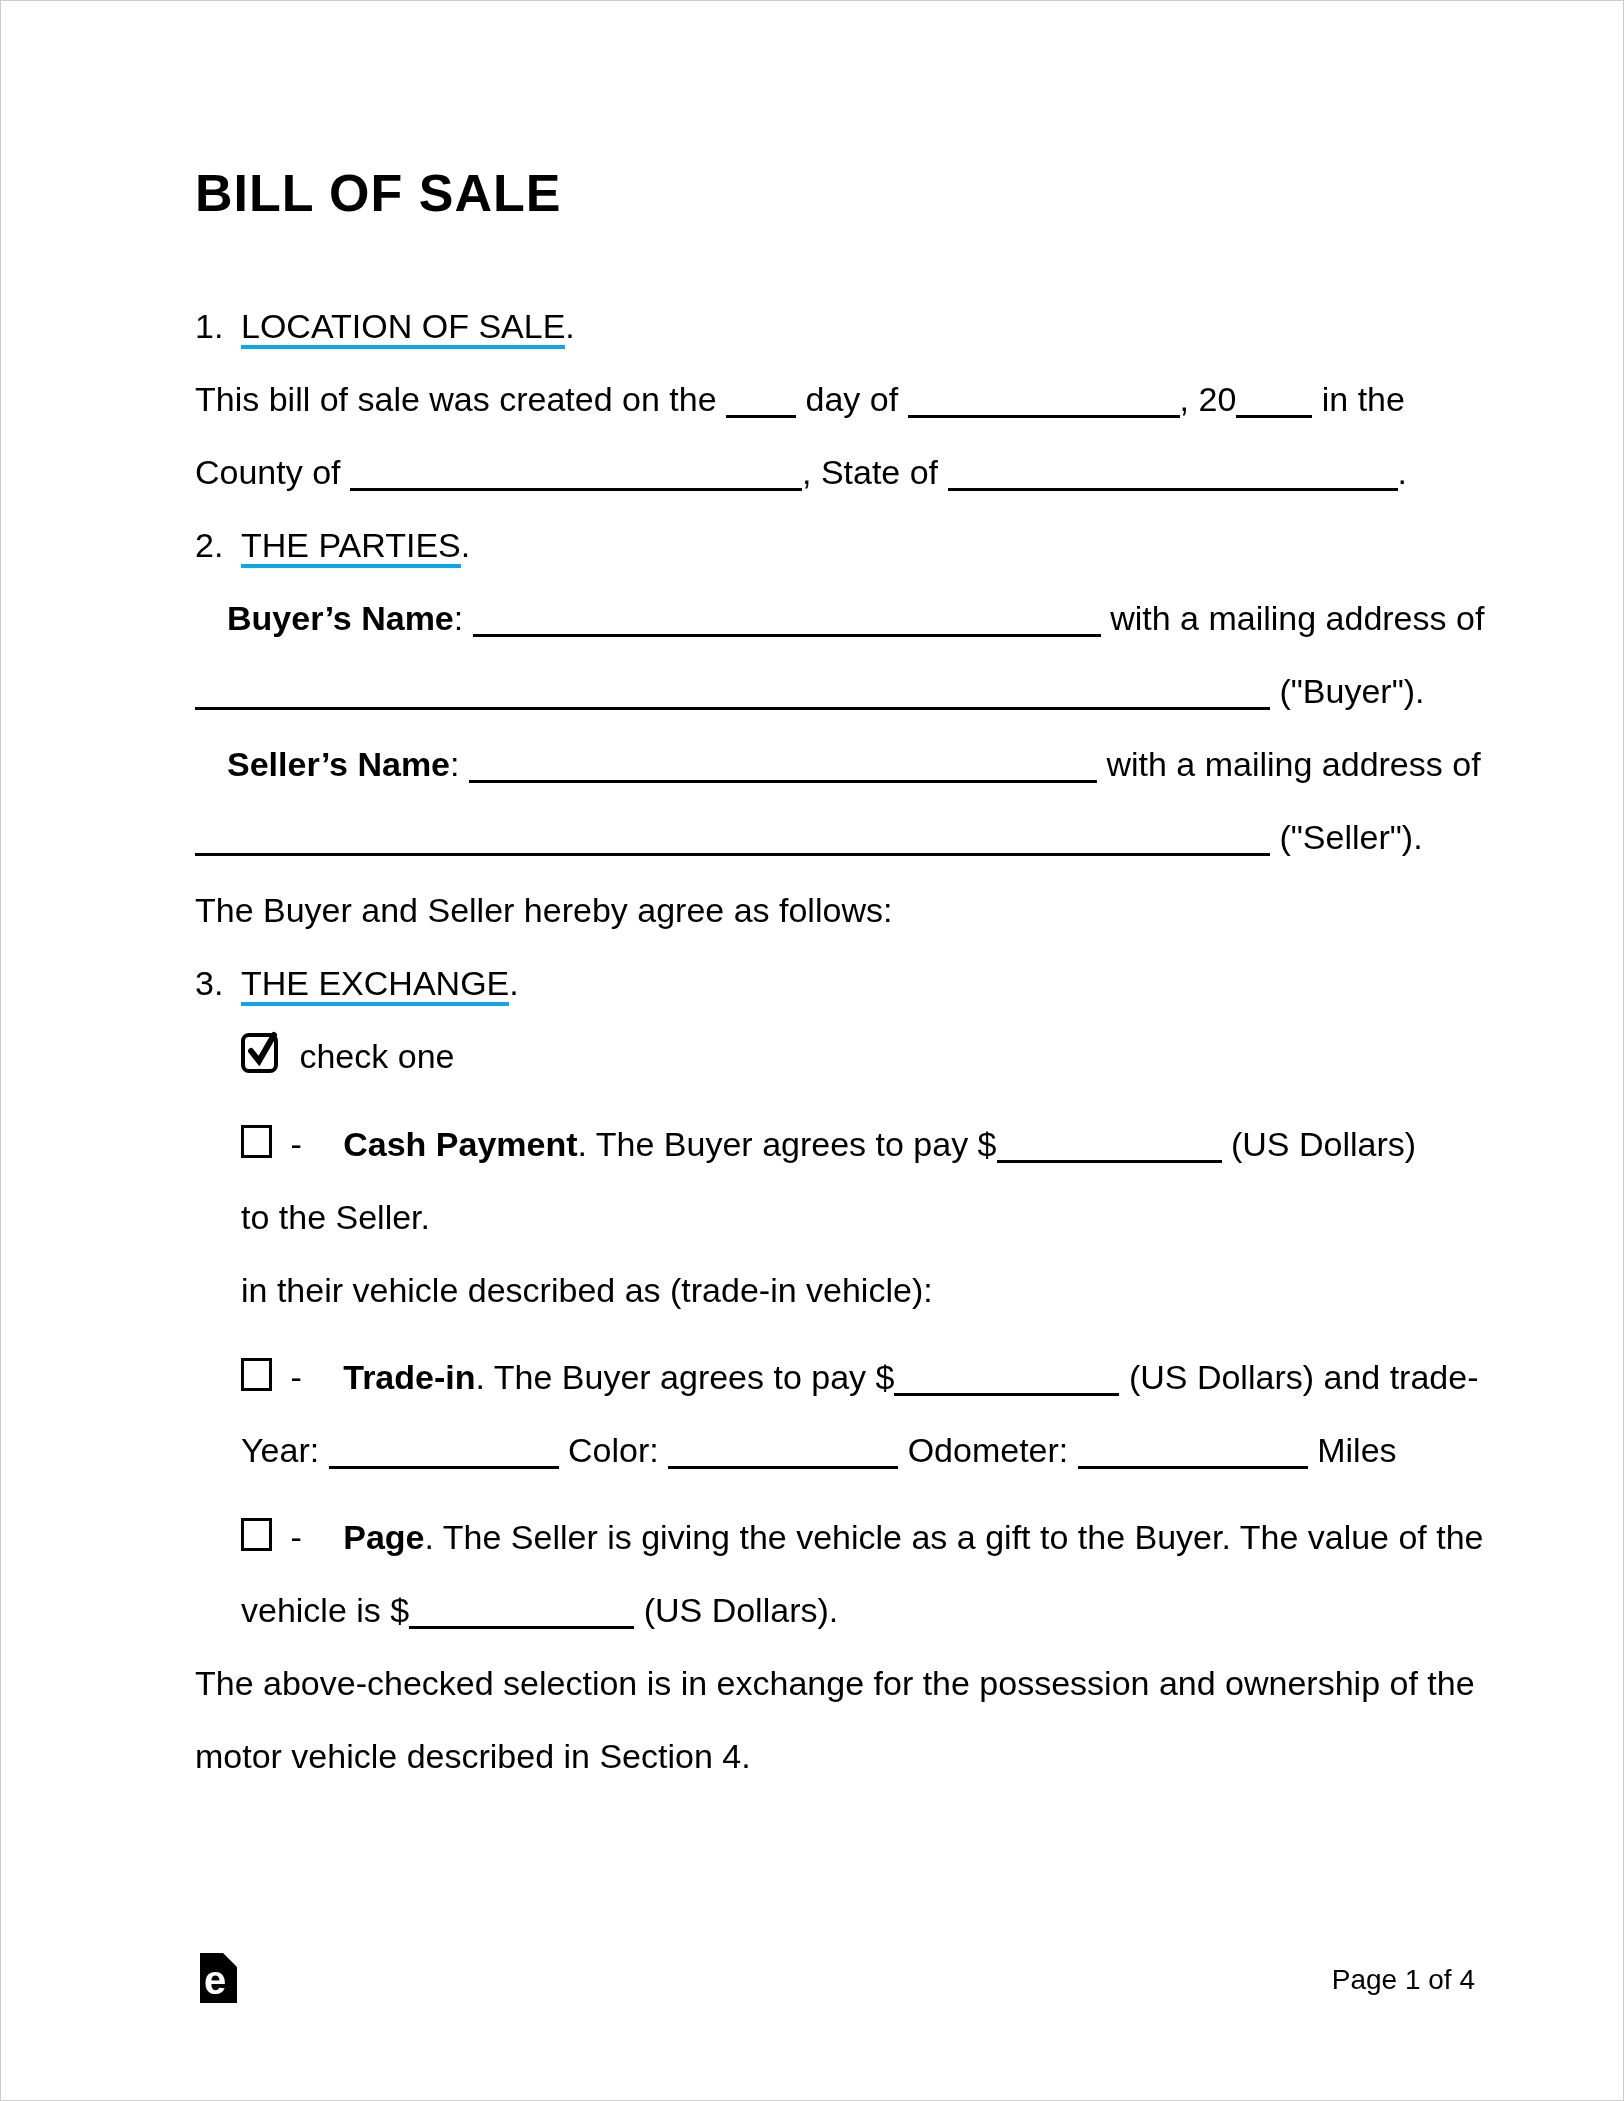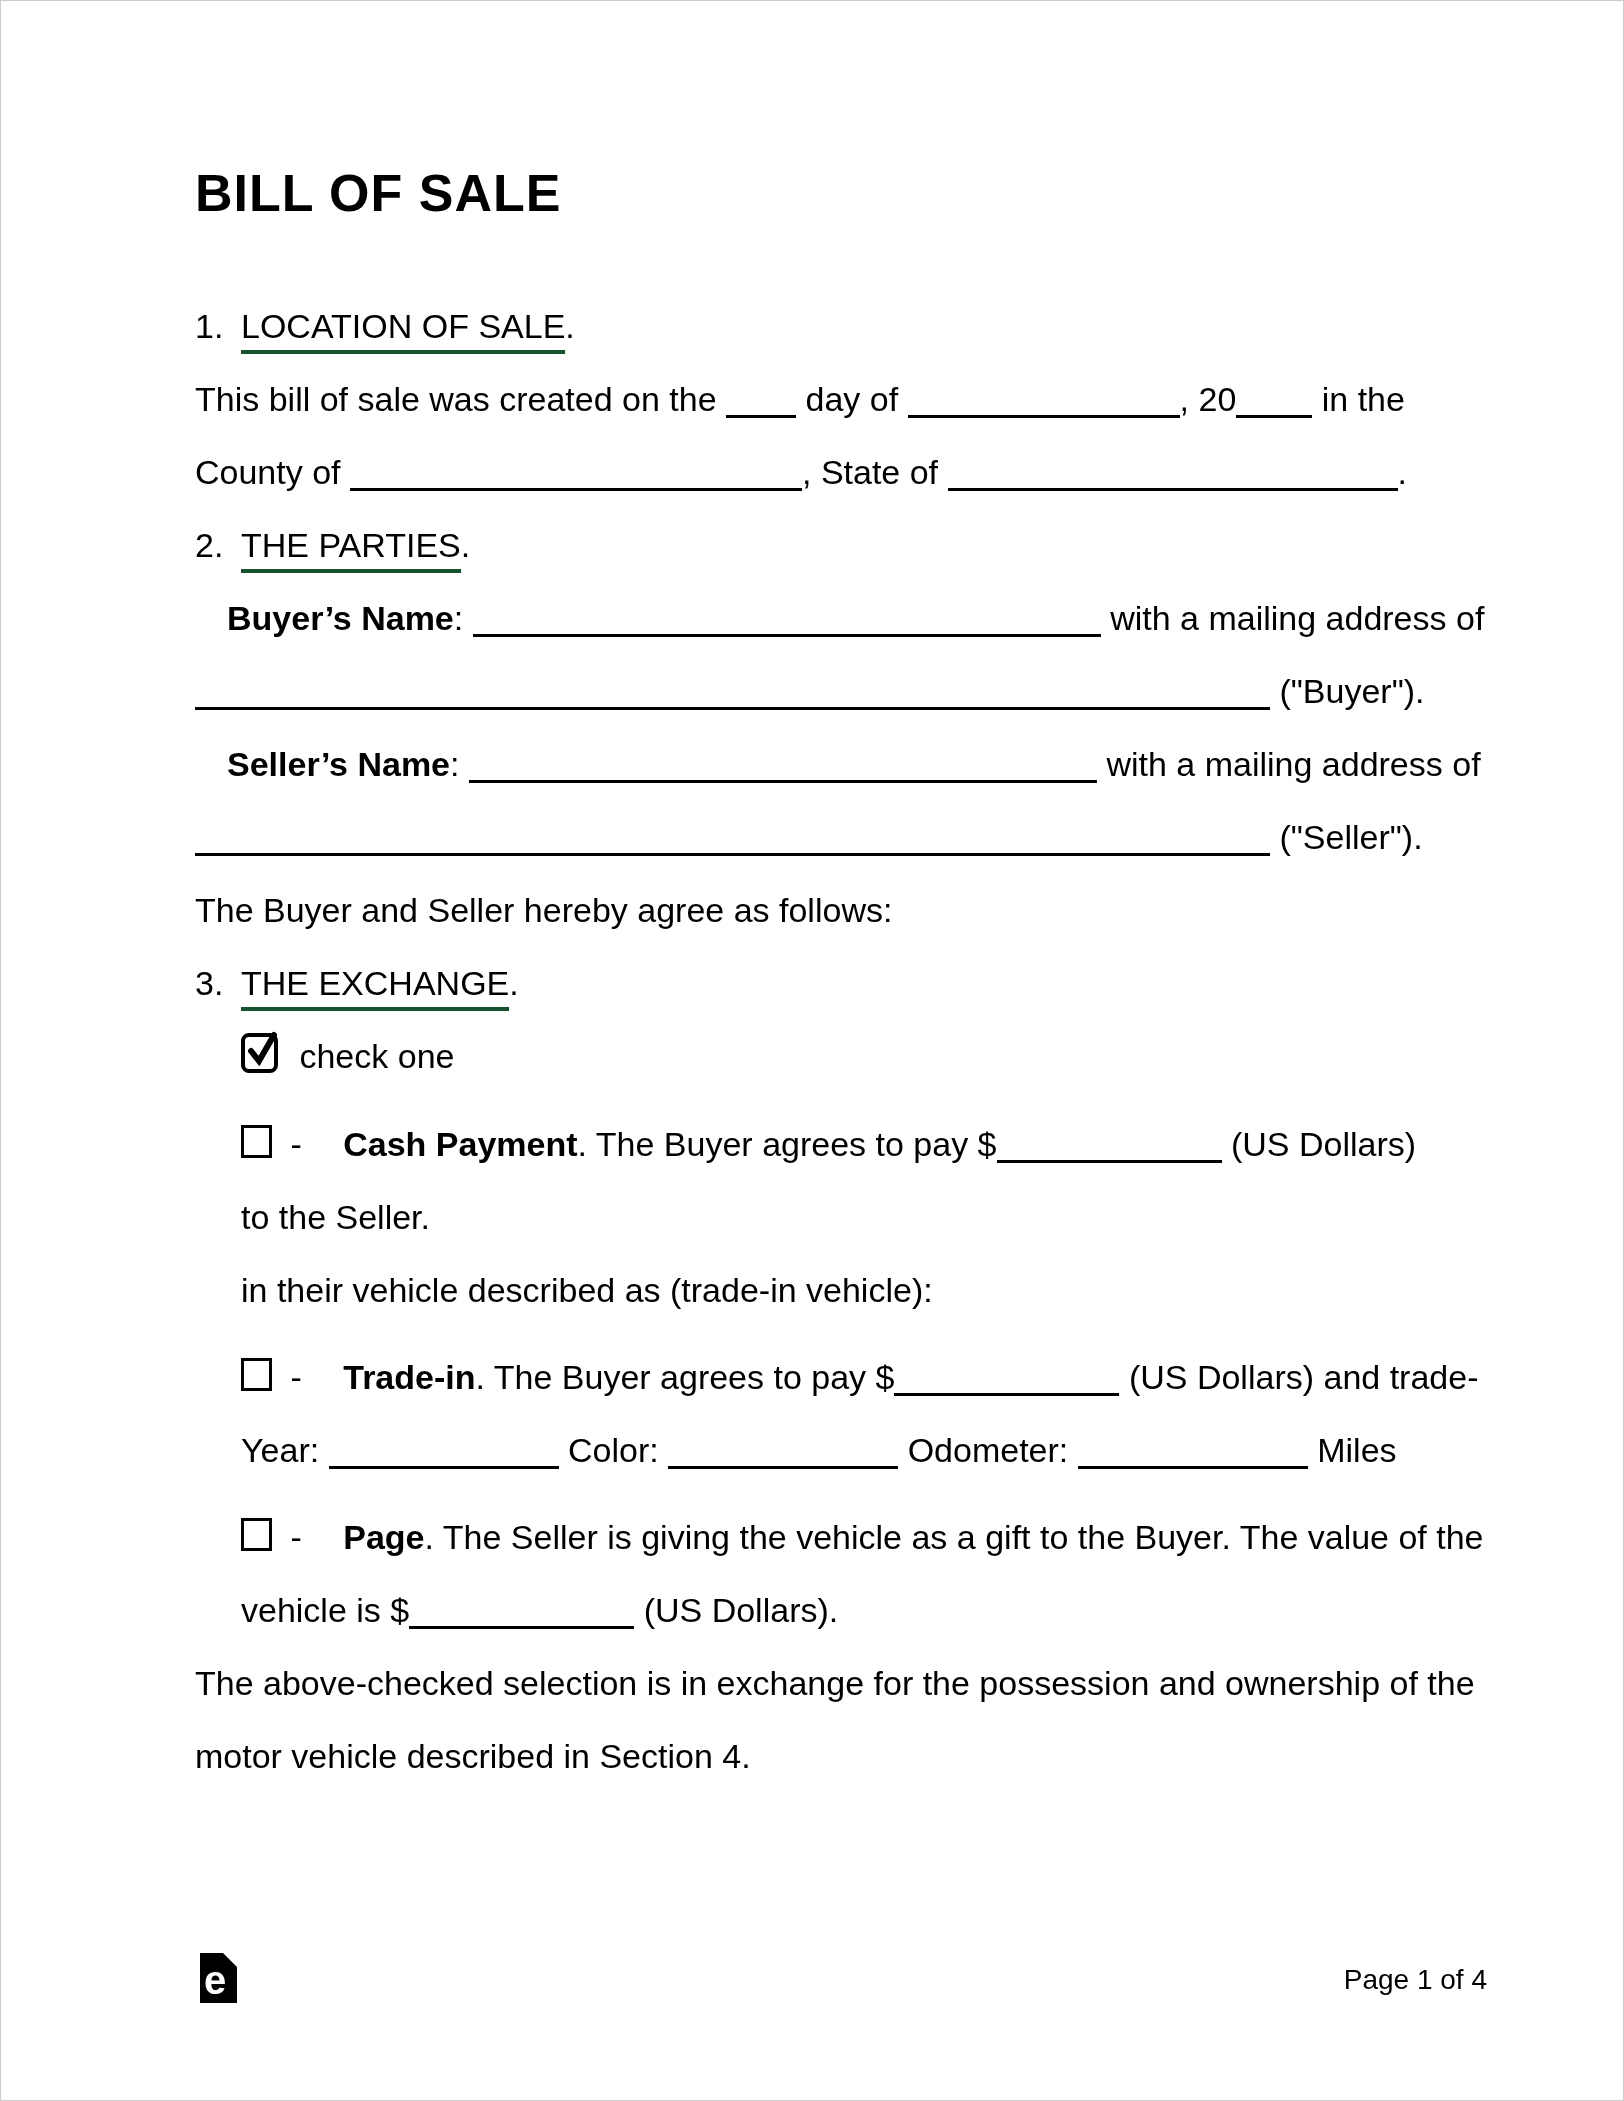--- a/index.html
+++ b/index.html
@@ -19,21 +19,21 @@
     font-size:52px;line-height:58px;
     font-weight:bold;text-align:left;
     letter-spacing:1px;
   }
   .line{
     height:73px;line-height:73px;
     font-size:34px;white-space:nowrap;
   }
   .first-heading{margin-top:68px;}
   .num{display:inline-block;width:46px;}
-  .hu{border-bottom:4px solid #14532d;padding-bottom:5px;}
+  .hu{border-bottom:4px solid #0ea5e9;}
   .b{font-weight:bold;margin-left:32px;}
   .indent{padding-left:46px;}
   .blank{
     display:inline-block;
     border-bottom:3px solid #000;
     height:30px;
     vertical-align:-7px;
   }
   .w70{width:70px;}  .w76{width:76px;}  .w225{width:225px;}
   .w220{width:220px;} .w230{width:230px;} .w233{width:233px;}
@@ -62,21 +62,21 @@
   .logo .fold-flap{
     position:absolute;top:2px;right:2px;width:0;height:0;
     border-bottom:12px solid #000;border-right:12px solid transparent;
   }
   .logo .letter{
     position:absolute;left:0;top:4px;width:30px;height:46px;
     color:#fff;font-size:40px;font-weight:bold;line-height:46px;
     text-align:center;
   }
   .page-num{
-    position:absolute;top:1962px;right:136px;
+    position:absolute;top:1962px;right:148px;
     font-size:28px;line-height:34px;text-align:right;
   }
 </style>
 </head>
 <body>
 
 <div class="page">
   <div class="content">
 
     <h1 class="title">BILL OF SALE</h1>

